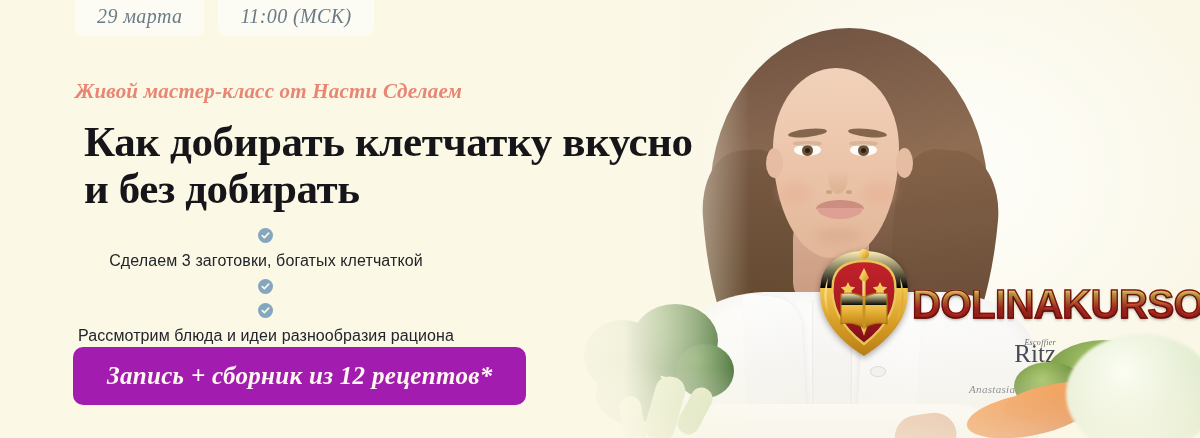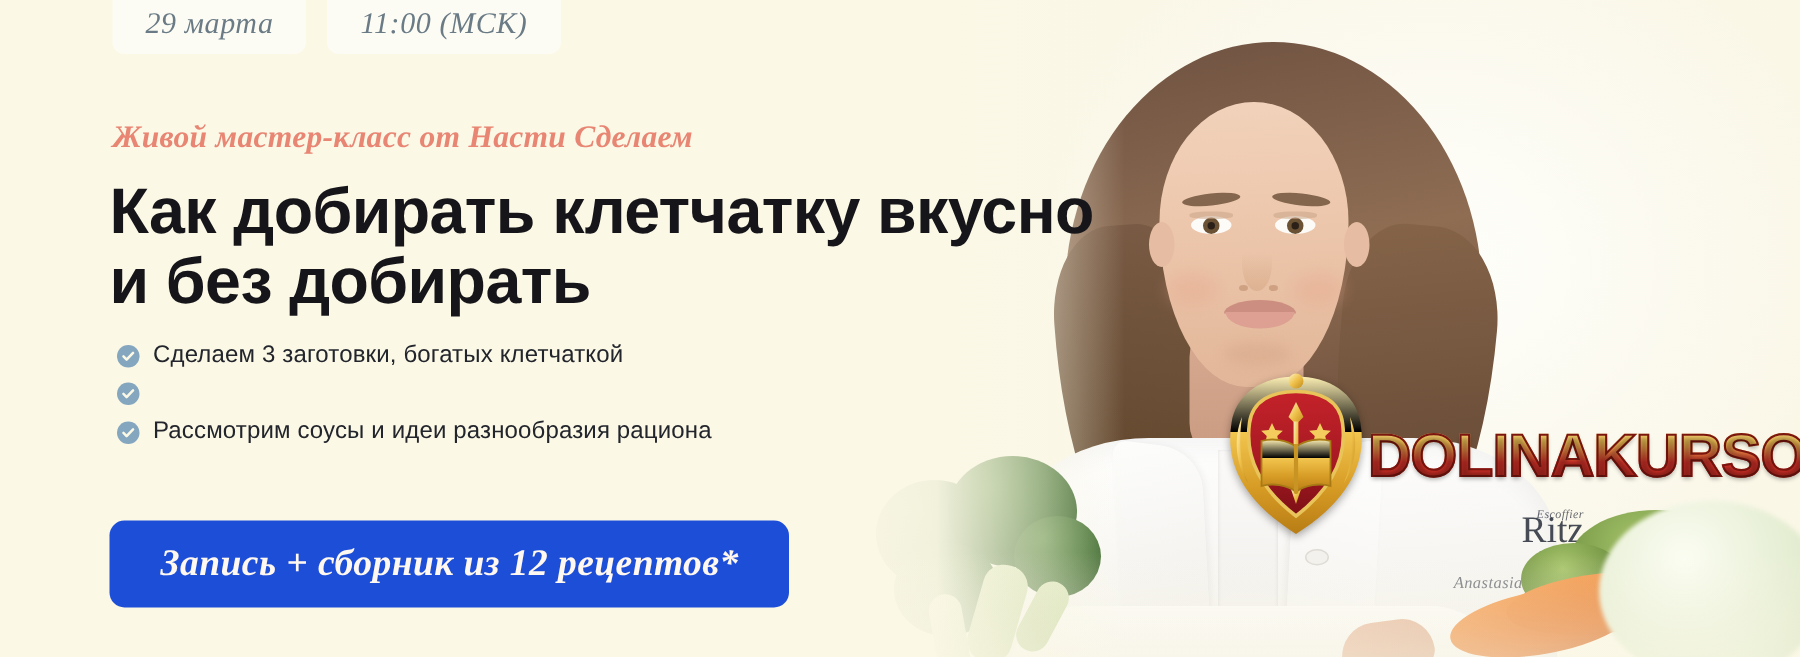--- a/index.html
+++ b/index.html
@@ -211,44 +211,44 @@
     letter-spacing:.4px; line-height:1;
   }
 
   .subtitle {
     position:absolute; left:75px; top:79px;
     font-family:"Liberation Serif", serif;
     font-style:italic; font-weight:bold; font-size:21px;
     color:#E88573; letter-spacing:.2px; z-index:20;
   }
   .headline {
-    position:absolute; left:73px; top:118px;
-    font-family:Liberation Sans, sans-serif;
+    position:absolute; left:84px; top:118px;
+    font-family:Liberation Serif, serif;
     font-weight:bold; font-size:43px; line-height:1.1;
     color:#16161a; letter-spacing:-.4px; z-index:20;
     max-width: 660px;
   }
   .headline .l2 { display:block; }
 
   .bullets { position:absolute; left:78px; top:228px; z-index:20; }
-  .bullet { display:flex; align-items:center; gap:9px; margin-bottom:9px; }
+  .bullet { display:flex; align-items:center; gap:9px; margin-bottom:9px;flex-direction:column; }
   .check-circle {
     width:15px; height:15px; border-radius:50%;
     background:#84A6BE; display:flex; align-items:center;
     justify-content:center; flex:0 0 auto;
   }
   .check-circle svg { display:block; }
   .bullet-text {
     font-family:"Liberation Sans", sans-serif;
     font-size:16px; color:#22252b; letter-spacing:.1px;
   }
 
   .cta {
     position:absolute; left:73px; top:347px;
-    background:#1d4ed8; color:#FFF8F0;
+    background:#a21caf; color:#FFF8F0;
     border:none; cursor:pointer;
     border-radius:10px; padding:15px 34px;
     font-family:"Liberation Serif", serif;
     font-style:italic; font-weight:bold; font-size:25px;
     letter-spacing:.3px; z-index:20;
   }
   .footnote {
     position:absolute; left:74px; top:401px;
     font-family:"Liberation Serif", serif;
     font-style:italic; font-size:13px; color:#6b6a63;
@@ -401,20 +401,20 @@
             <path d="M1.3 4.6 L3.4 6.7 L7.7 2.2" stroke="#FBF8E6" stroke-width="1.7" fill="none" stroke-linecap="round" stroke-linejoin="round"></path>
           </svg>
       </span>
     </div>
     <div class="bullet">
       <span class="check-circle">
         <svg width="9" height="9" viewBox="0 0 9 9">
             <path d="M1.3 4.6 L3.4 6.7 L7.7 2.2" stroke="#FBF8E6" stroke-width="1.7" fill="none" stroke-linecap="round" stroke-linejoin="round"></path>
           </svg>
       </span>
-      <span class="bullet-text">Рассмотрим соусы и идеи разнообразия рациона</span>
+      <span class="bullet-text">Рассмотрим блюда и идеи разнообразия рациона</span>
     </div>
   </div>
 
   <button class="cta">Запись + сборник из 12 рецептов*</button>
 
 
 </div>
 
 </body></html>

